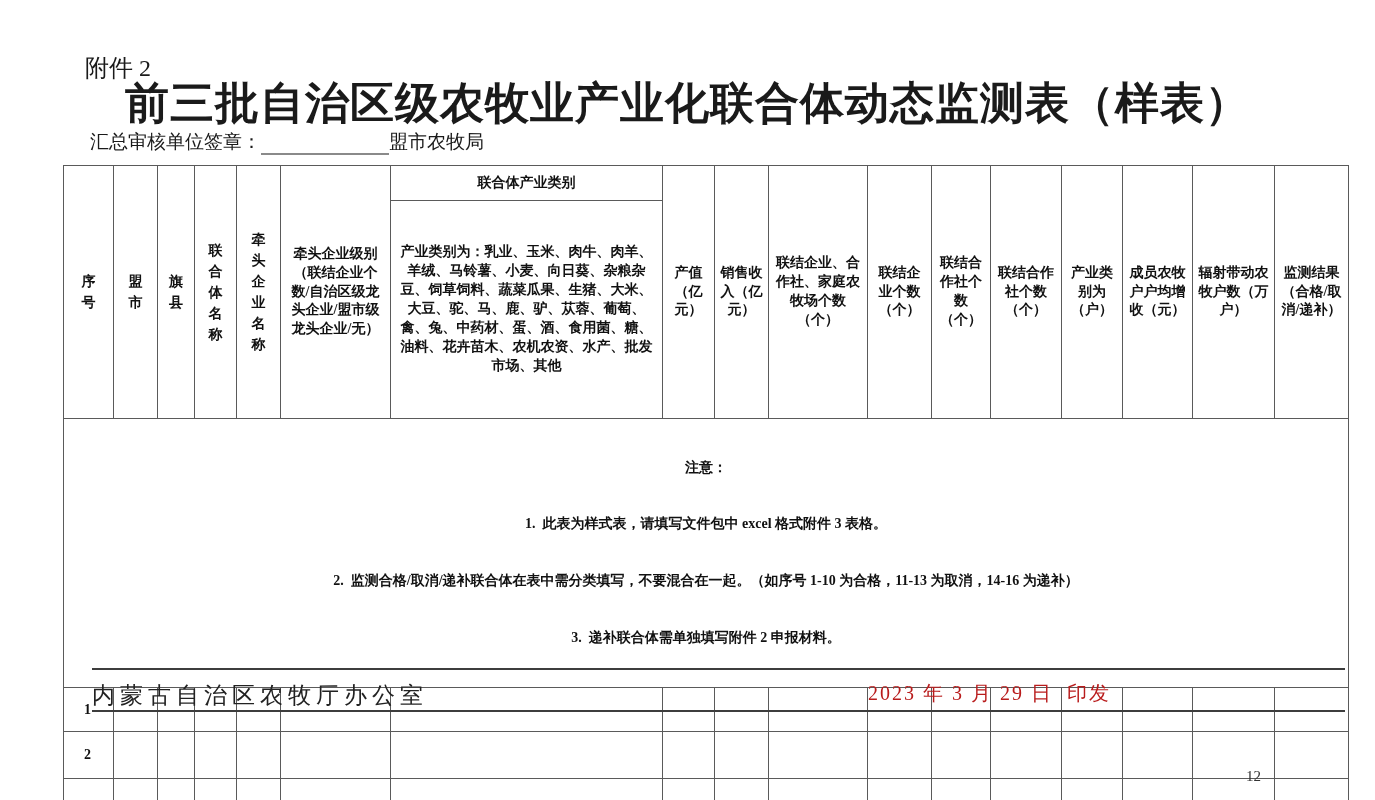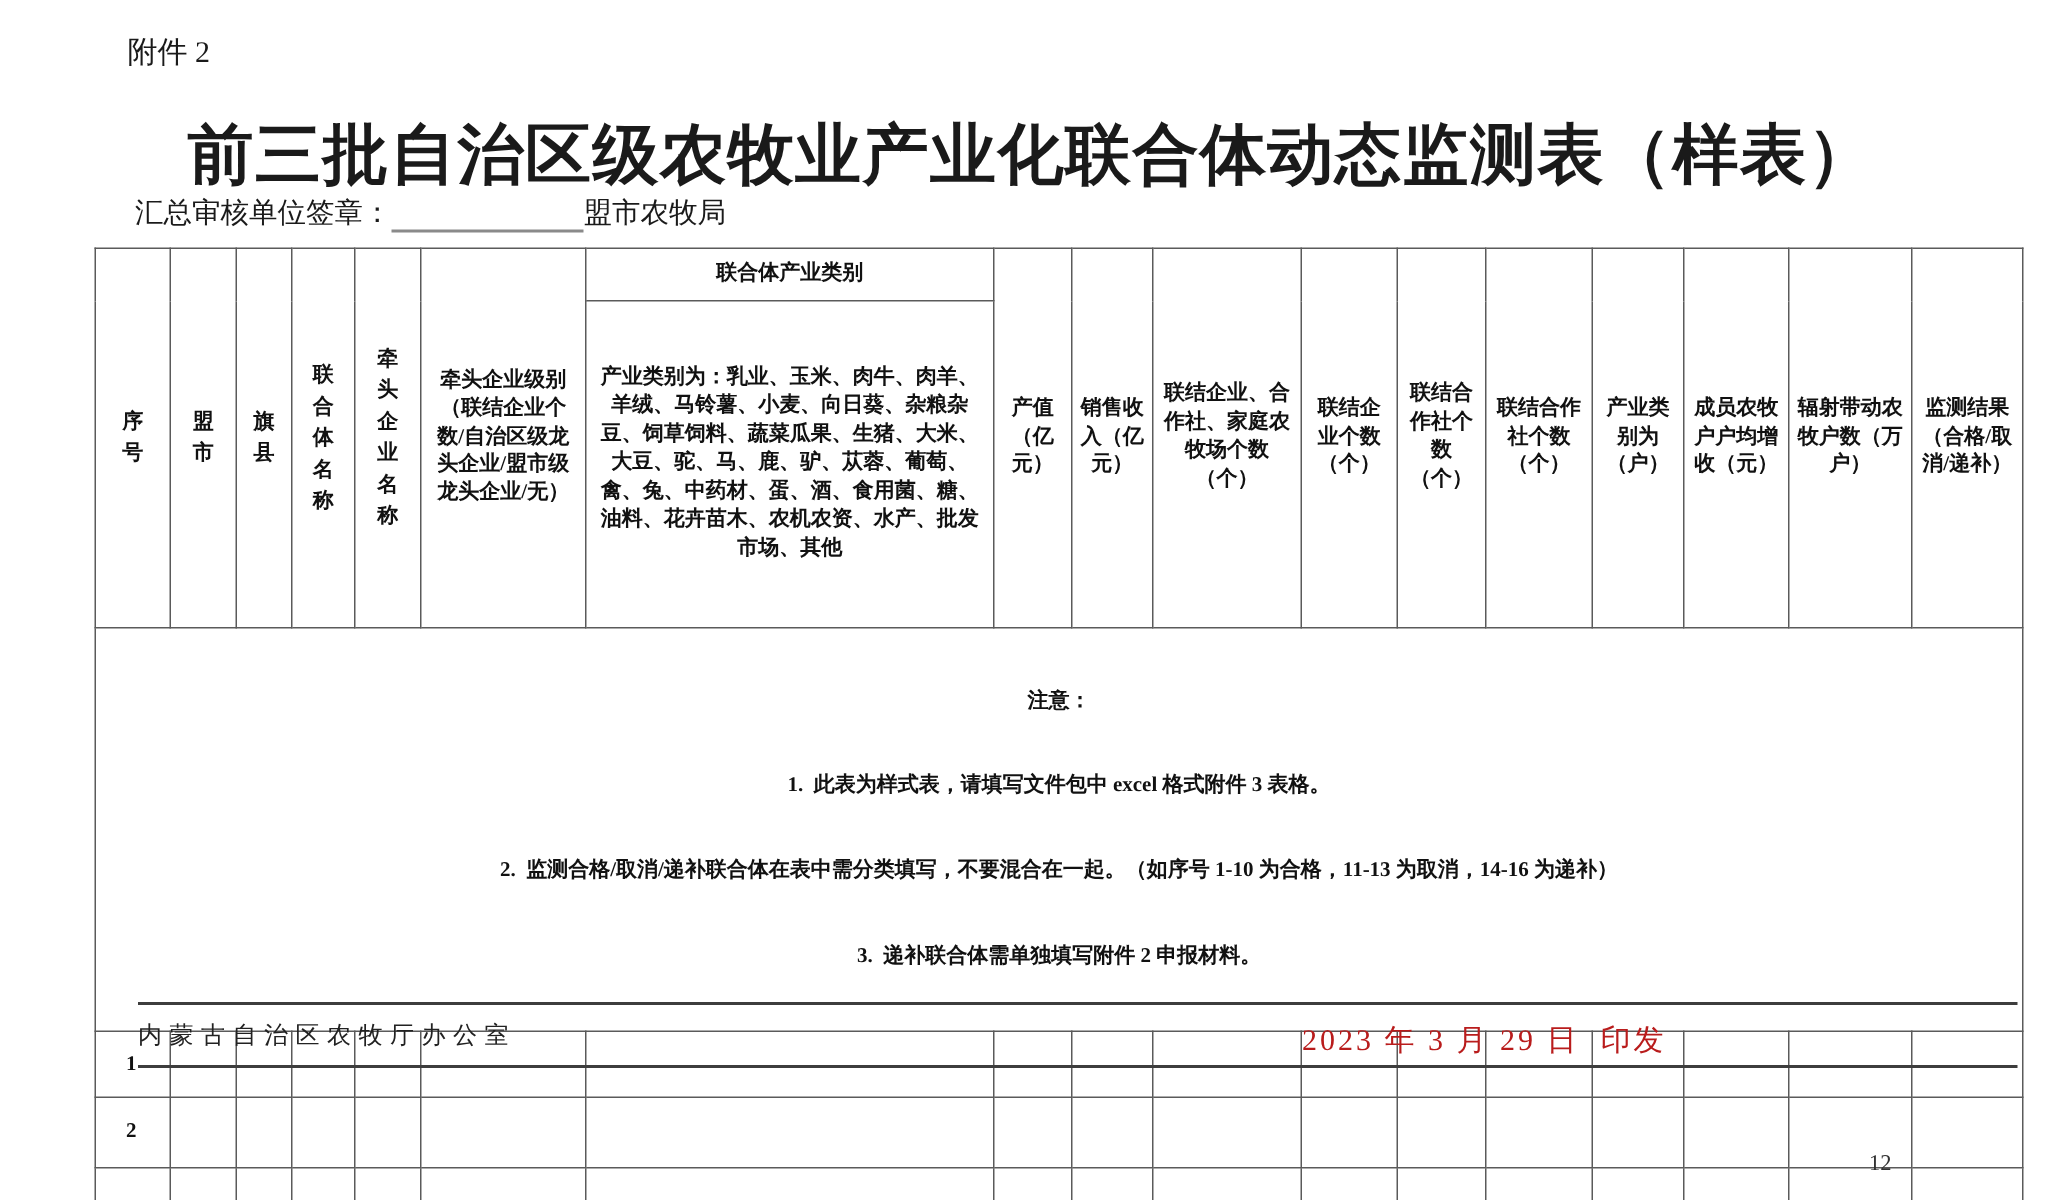--- a/index.html
+++ b/index.html
@@ -2,21 +2,21 @@
 <html><head>
 <meta charset="utf-8">
 <style>
   html,body{margin:0;padding:0;}
   body{
     width:1375px;height:800px;position:relative;background:#ffffff;
     font-family:"Liberation Serif","DejaVu Serif",serif;
     color:#1a1a1a;overflow:hidden;
   }
   .abs{position:absolute;}
-  .attachment{left:85px;top:21px;font-size:20px;}
+  .attachment{left:85px;top:52px;font-size:24px;}
   .doc-title{left:0;top:74px;width:1375px;text-align:center;font-size:44px;font-weight:bold;letter-spacing:1px;}
   .sig-line{left:90px;top:129px;font-size:19px;font-family:Liberation Mono, monospace;}
   .sig-blank{display:inline-block;width:128px;border-bottom:2px solid #8a8a8a;height:18px;vertical-align:bottom;}
   table.monitor{
     position:absolute;left:63px;top:165px;width:1285px;
     border-collapse:collapse;table-layout:fixed;
     border:1px solid #4f4f4f;border-bottom:3px solid #1c1c1c;
   }
   table.monitor th, table.monitor td{
     border:1px solid #5a5a5a;vertical-align:middle;text-align:center;
@@ -36,21 +36,21 @@
   }
   td.notes-cell{
     text-align:left;padding:4px 6px;color:#c00000;font-weight:bold;
     font-size:16.5px;line-height:23.5px;white-space:pre-wrap;
   }
   td.seq-cell{font-weight:normal;font-size:13.5px;color:#4a4a4a;letter-spacing:2px;}
   td.empty-cell{font-weight:normal;}
   .footer-rule{left:92px;width:1253px;height:2px;background:#3d3d3d;}
   .rule-top{top:668px;}
   .rule-bottom{top:710px;}
-  .footer-office{left:92px;top:680px;font-size:16px;letter-spacing:5px;color:#222;}
+  .footer-office{left:92px;top:680px;font-size:23px;letter-spacing:5px;color:#222;}
   .footer-date{left:868px;top:680px;font-size:20px;letter-spacing:2px;color:#b91c1c;white-space:pre;}
   .page-number{left:1246px;top:768px;font-size:15px;color:#333;}
 </style>
 </head>
 <body>
 
 <div class="abs attachment">附件 2</div>
 
 <div class="abs doc-title">前三批自治区级农牧业产业化联合体动态监测表（样表）</div>
 

